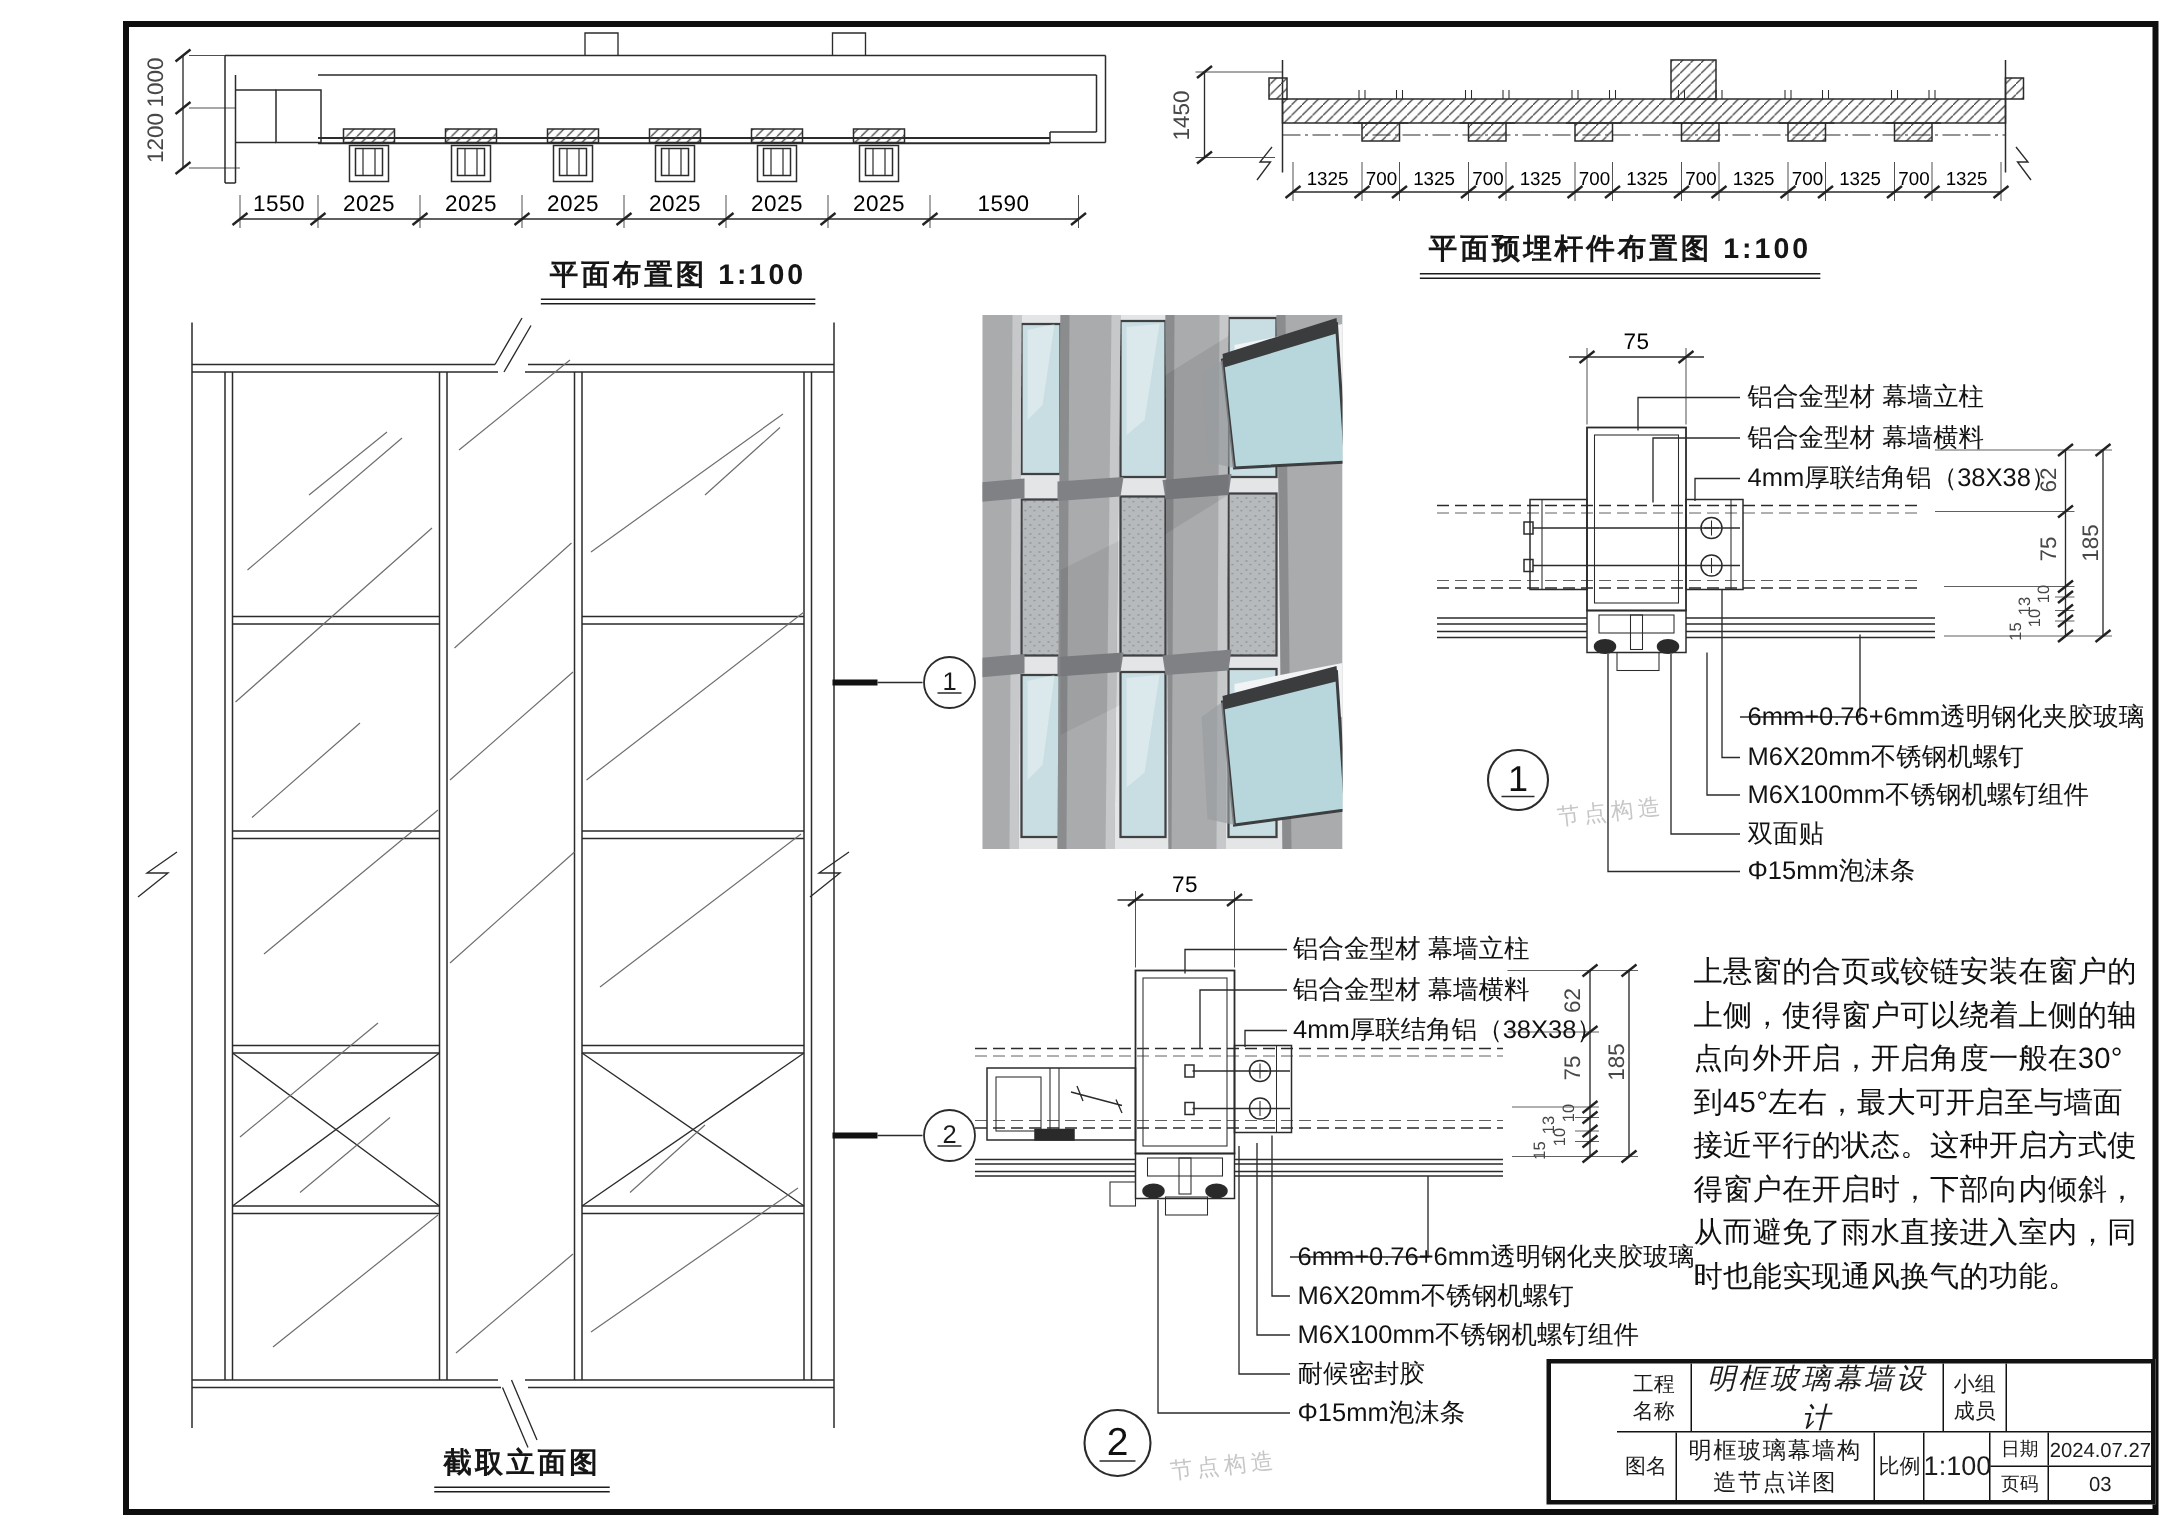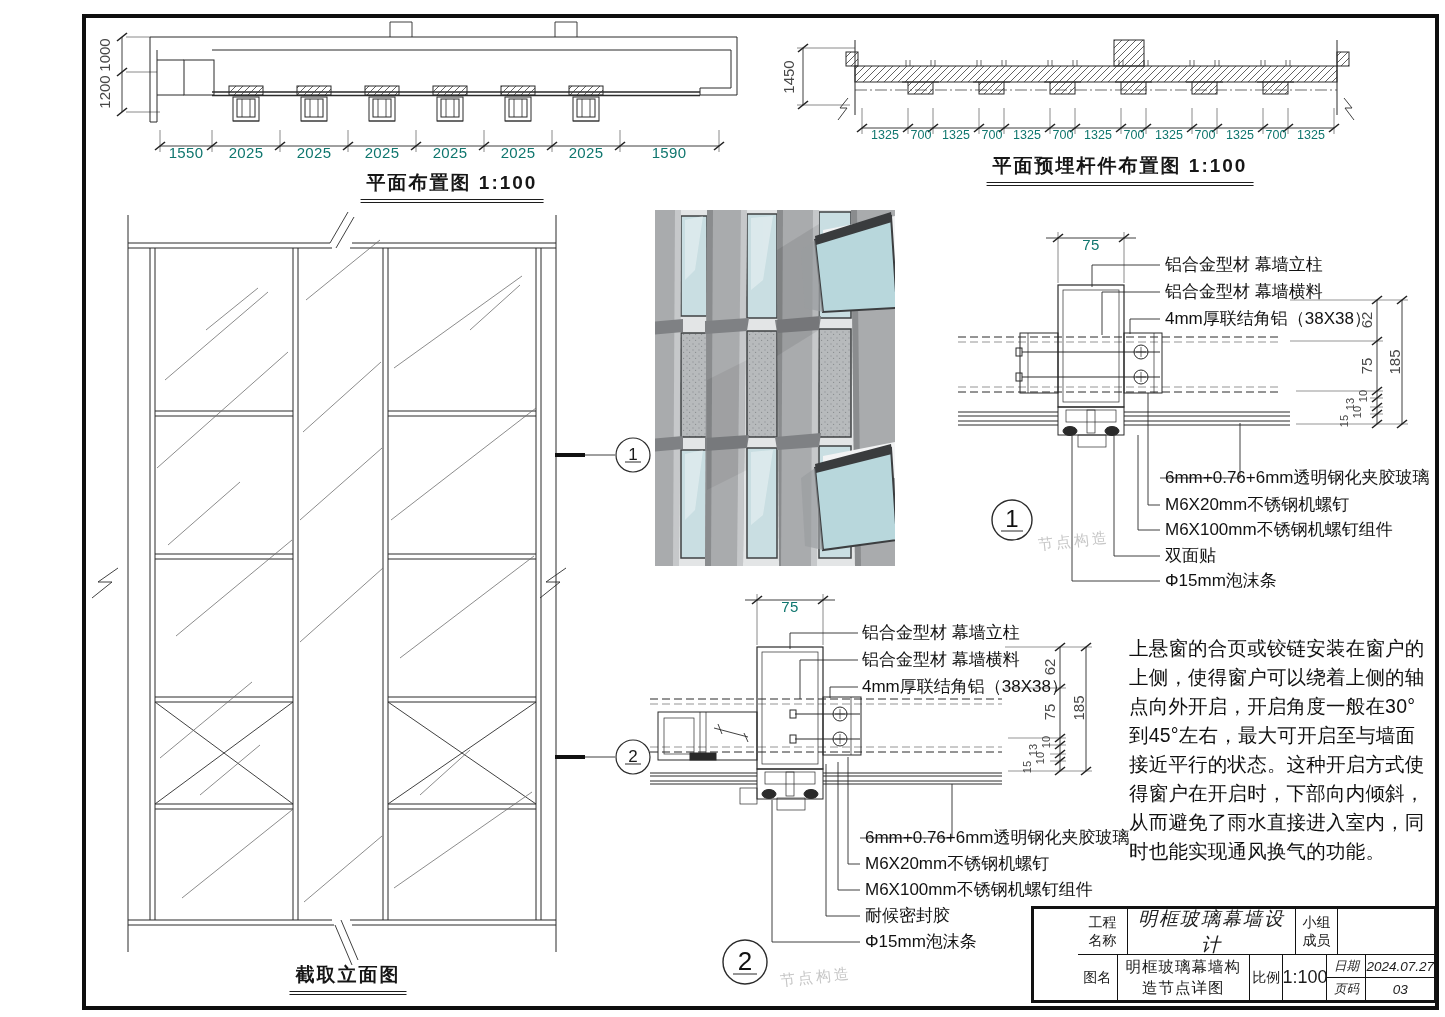--- a/index.html
+++ b/index.html
@@ -4,22 +4,22 @@
 <style>
   html,body{margin:0;padding:0;background:#ffffff;}
   body{width:1445px;height:1017px;position:relative;overflow:hidden;
        font-family:"Liberation Sans","DejaVu Sans",sans-serif;color:#1c1c1c;}
   .abs{position:absolute;}
   svg text{font-family:"Liberation Sans","DejaVu Sans",sans-serif;}
   
   .sheet-border{position:absolute;left:82px;top:14px;width:1349px;height:988px;
     border:4px solid #0e0e0e;}
   
-  .hdim{position:absolute;transform:translate(-50%,-50%);font-size:15px;color:#0f766e;
-    white-space:nowrap;letter-spacing:.3px;margin-top:16px;}
+  .hdim{position:absolute;transform:translate(-50%,-50%);font-size:15px;color:#000000;
+    white-space:nowrap;letter-spacing:.3px;}
   .hdim.sm{font-size:12.5px;letter-spacing:0;}
   .vdim{position:absolute;transform:translate(-50%,-50%) rotate(-90deg);font-size:15px;
     color:#474747;white-space:nowrap;}
   .vdim.sm{font-size:11px;}
   
   .vtitle{position:absolute;transform:translate(-50%,0);font-size:19px;font-weight:bold;
     letter-spacing:2px;color:#161616;white-space:nowrap;border-bottom:4px double #1c1c1c;
     padding:0 6px 3px 6px;}
   
   .callout{position:absolute;font-size:17px;color:#121212;white-space:nowrap;height:20px;
@@ -37,21 +37,21 @@
   .tb-row.r1{border-bottom:1.4px solid #121212;}
   .tb-cell{display:flex;align-items:center;justify-content:center;text-align:center;
     white-space:pre-line;box-sizing:border-box;}
   .tb-b{border-right:1.4px solid #121212;}
   .lab{font-size:14px;color:#1a1a1a;}
   .proj{font-size:19px;letter-spacing:2px;font-style:italic;}
   .team{font-size:14.5px;line-height:19px;}
   .dname{font-size:15.5px;letter-spacing:1px;}
   .scaleval{font-size:18px;}
   .sub{display:flex;flex-direction:column;flex:1;}
-  .subrow{display:flex;flex:1;min-height:0;font-style:italic;}
+  .subrow{display:flex;flex:1;min-height:0;}
   .subrow.first{border-bottom:1.4px solid #121212;}
   .sublab{width:38px;font-size:12.5px;display:flex;align-items:center;justify-content:center;
     border-right:1.4px solid #121212;}
   .subval{flex:1;font-size:13.5px;display:flex;align-items:center;justify-content:center;}
 </style>
 </head>
 <body>
 
 <div class="sheet-border"></div>
 
@@ -395,21 +395,21 @@
 <span class="hdim sm" style="left:992px;top:119px">700</span>
 <span class="hdim sm" style="left:1027px;top:119px">1325</span>
 <span class="hdim sm" style="left:1063px;top:119px">700</span>
 <span class="hdim sm" style="left:1098px;top:119px">1325</span>
 <span class="hdim sm" style="left:1134px;top:119px">700</span>
 <span class="hdim sm" style="left:1169px;top:119px">1325</span>
 <span class="hdim sm" style="left:1205px;top:119px">700</span>
 <span class="hdim sm" style="left:1240px;top:119px">1325</span>
 <span class="hdim sm" style="left:1276px;top:119px">700</span>
 <span class="hdim sm" style="left:1311px;top:119px">1325</span>
-<span class="vtitle" style="left:1120px;top:153px">平面预埋杆件布置图 1:100</span>
+<span class="vtitle" style="left:1080px;top:153px">平面预埋杆件布置图 1:100</span>
 
 <span class="vtitle" style="left:348px;top:962px">截取立面图</span>
 
 <span class="hdim" style="left:1091px;top:228px">75</span>
 <span class="callout" style="left:1165px;top:255px">铝合金型材  幕墙立柱</span>
 <span class="callout" style="left:1165px;top:282px">铝合金型材  幕墙横料</span>
 <span class="callout" style="left:1165px;top:309px">4mm厚联结角铝（38X38）</span>
 <span class="callout" style="left:1165px;top:468px">6mm+0.76+6mm透明钢化夹胶玻璃</span>
 <span class="callout" style="left:1165px;top:495px">M6X20mm不锈钢机螺钉</span>
 <span class="callout" style="left:1165px;top:520px">M6X100mm不锈钢机螺钉组件</span>

